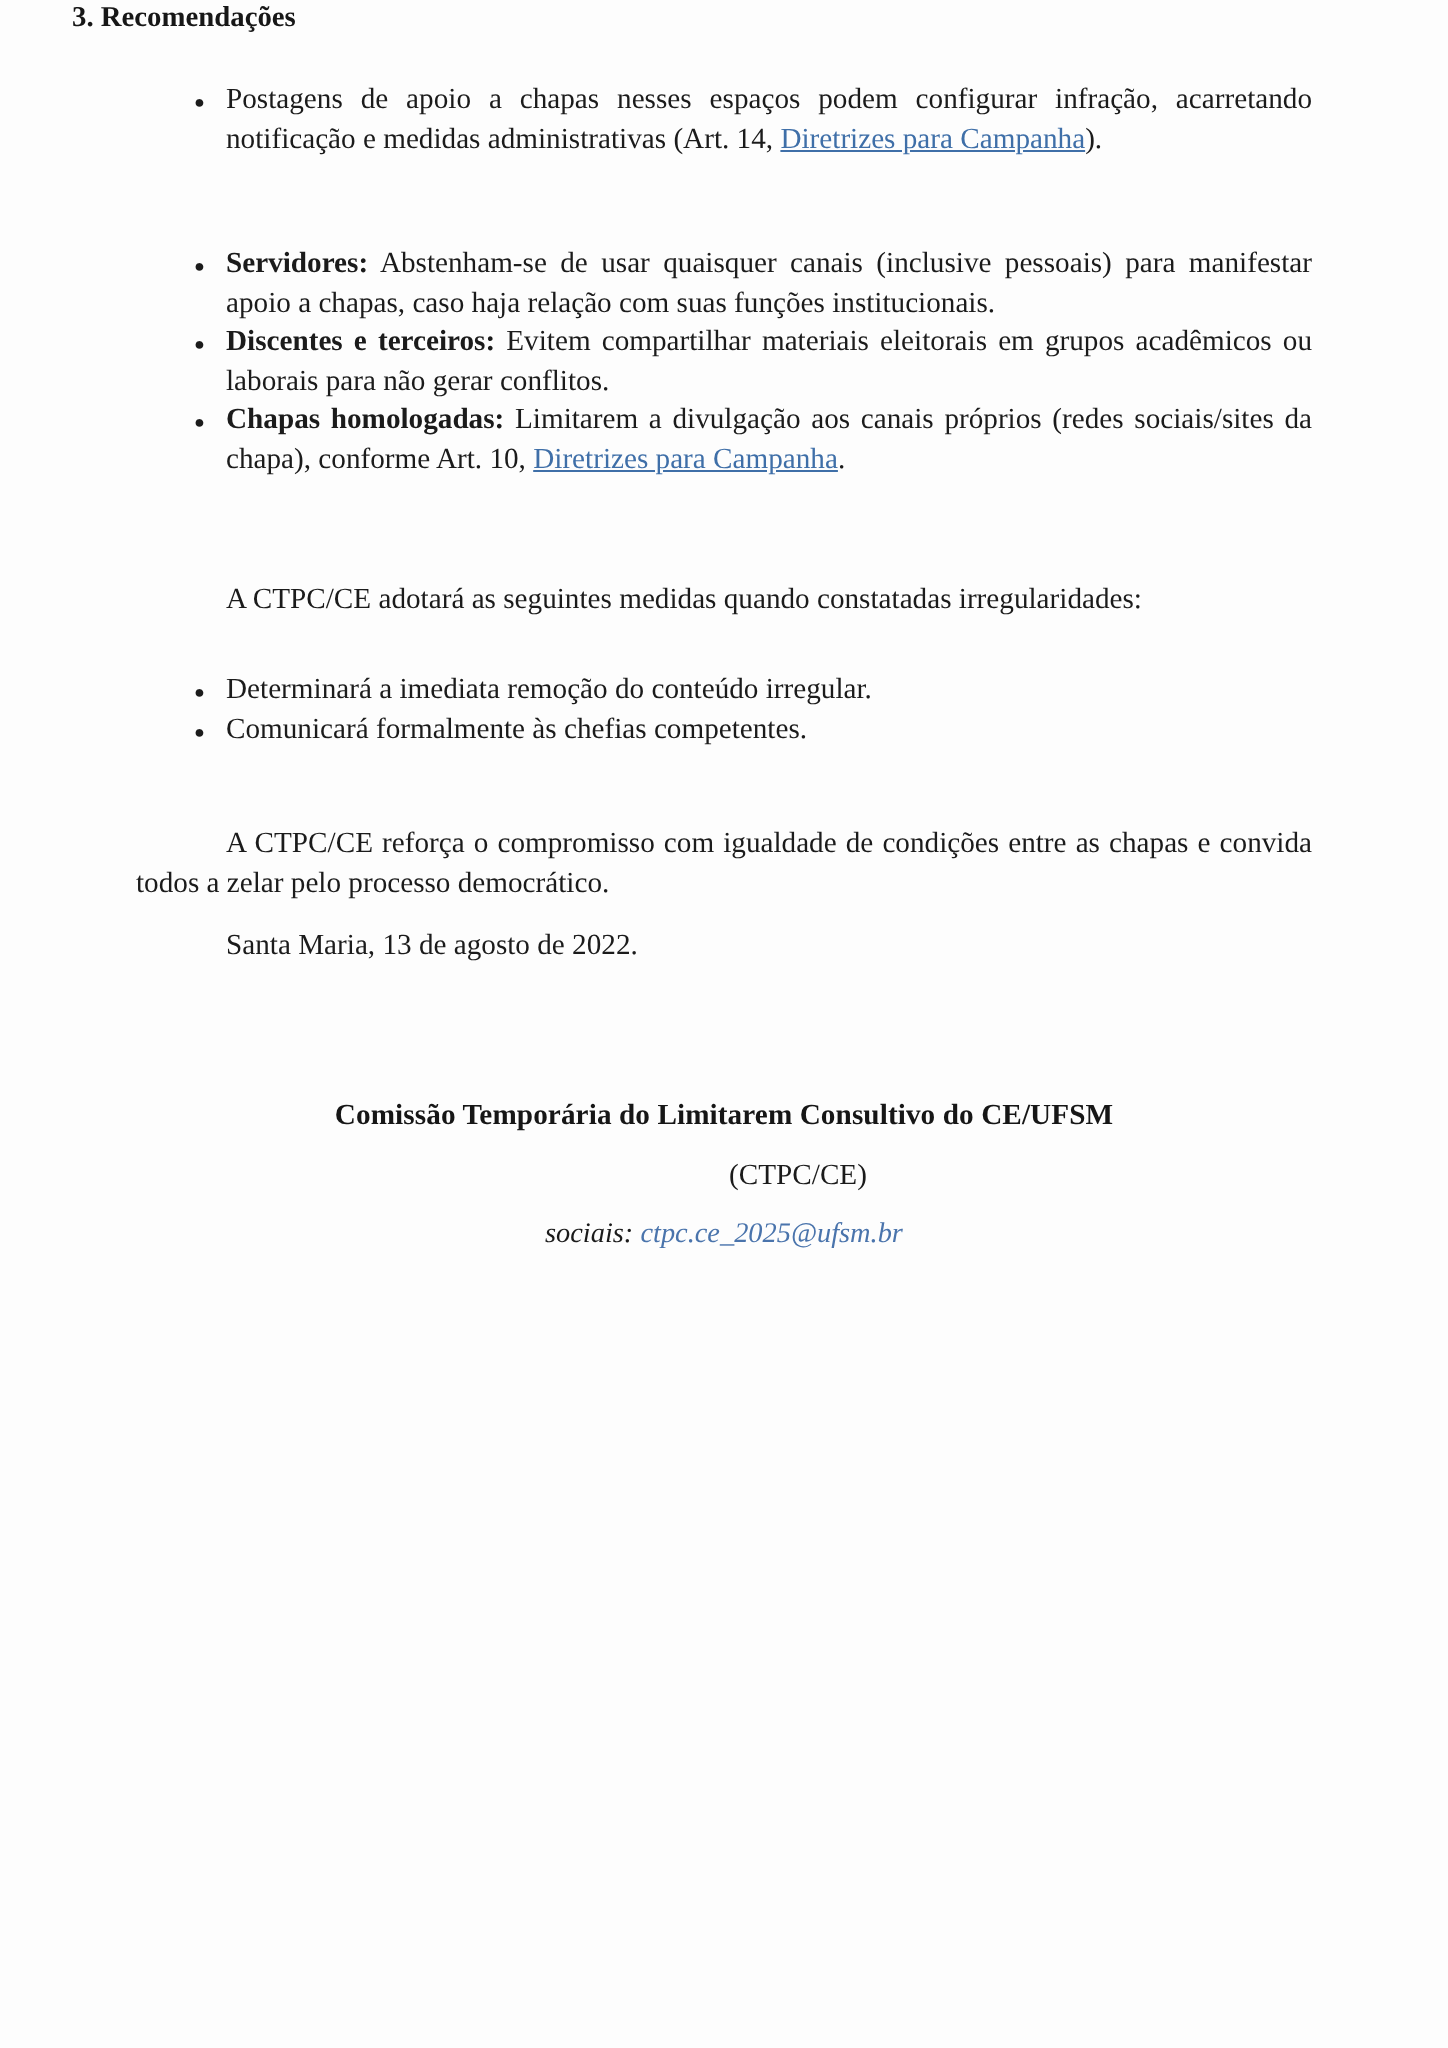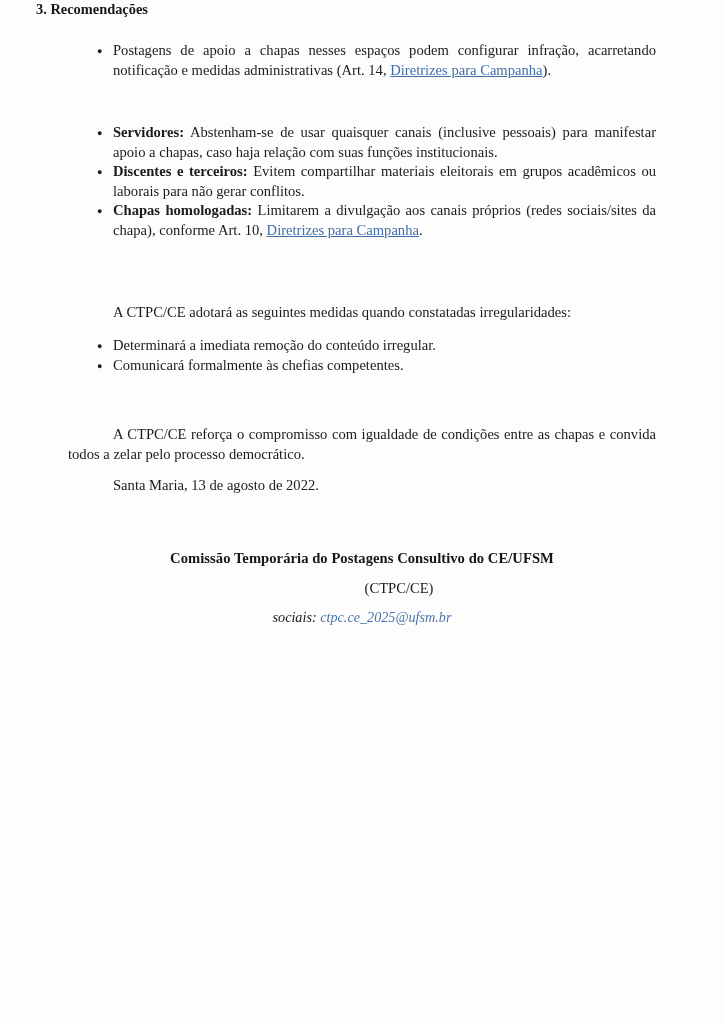--- a/index.html
+++ b/index.html
@@ -34,21 +34,20 @@
   .para {
     font-size: 14.6px;
     line-height: 19.5px;
     text-align: justify;
     text-justify: inter-word;
     margin: 0;
     color: #1b1b1b;
   }
   .para.indent {
     text-indent: 45px;
-    margin-top: 12px;
   }
   .para.nojust {
     text-align: left;
   }
 
   
   .heading {
     font-size: 14.4px;
     line-height: 19px;
     font-weight: bold;
@@ -173,21 +172,21 @@
   </div>
 
   <div class="body-col" id="blk-para-final">
     <p class="para indent">A CTPC/CE reforça o compromisso com igualdade de condições entre as chapas e convida todos a zelar pelo processo democrático.</p>
   </div>
 
   <div class="body-col" id="blk-para-local">
     <p class="para indent nojust">Santa Maria, 13 de agosto de 2022.</p>
   </div>
 
-  <div class="sigblock sig-name" id="sig-1">Comissão Temporária do Postagens Consultivo do CE/UFSM</div>
+  <div class="sigblock sig-name" id="sig-1">Comissão Temporária do Limitarem Consultivo do CE/UFSM</div>
 
   <div class="sigblock sig-abbr" id="sig-2">(CTPC/CE)</div>
 
   <div class="sigblock sig-contact" id="sig-3">
     <span>sociais:</span>
     <span class="mail">ctpc.ce_2025@ufsm.br</span>
   </div>
 
 </div>
 

